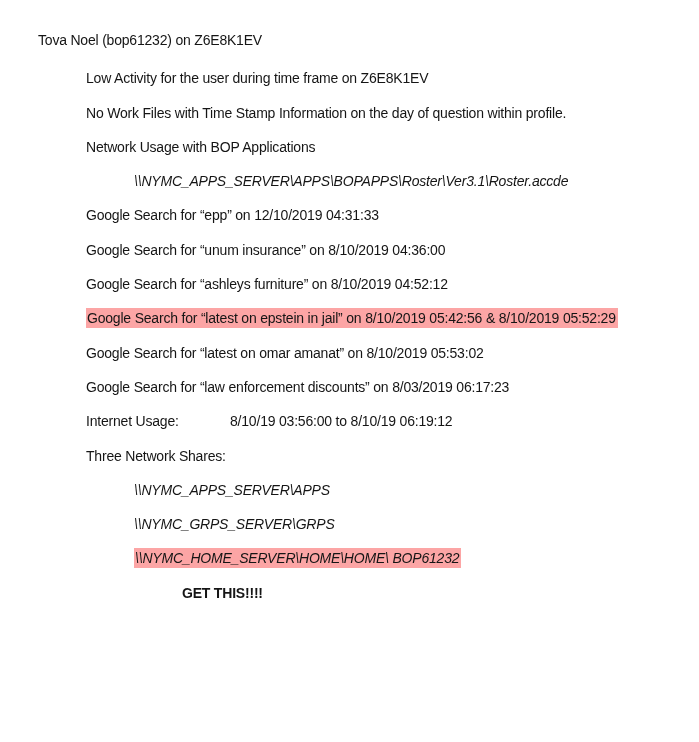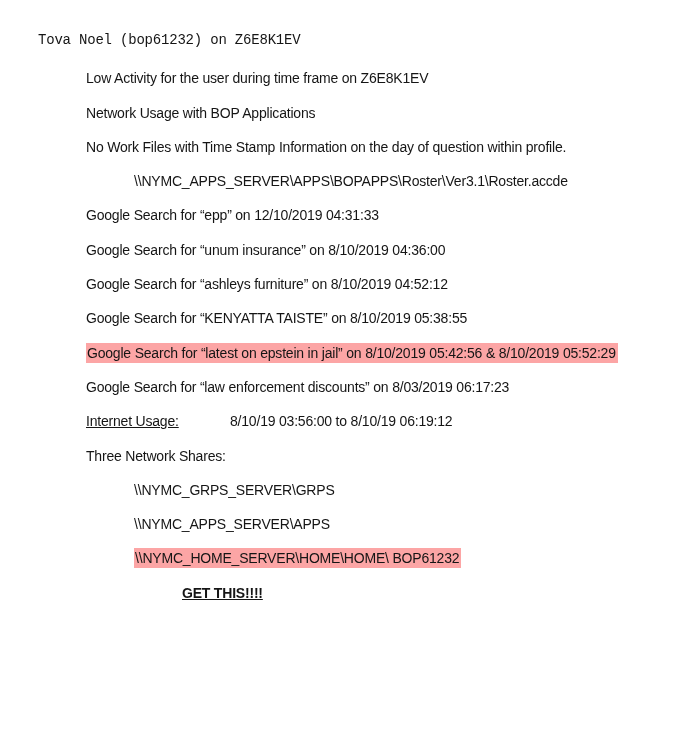--- a/index.html
+++ b/index.html
@@ -22,49 +22,48 @@
   }
   .line {
     margin: 0;
     height: 34.3px;
     line-height: 34.3px;
     white-space: pre;
   }
   .line.first {
     margin-bottom: 4px;
   }
-  .i0 { padding-left: 0; font-family: Liberation Mono, monospace; }
+  .i0 { padding-left: 0; }
   .i1 { padding-left: 48px; }
-  .i2 { padding-left: 96px; }
+  .i2 { padding-left: 96px; font-style: italic; }
   .i3 { padding-left: 144px; }
   .hl {
     background: #fca5a5;
     padding: 2px 2px 2px 1px;
   }
-  .bold { font-weight: bold; text-decoration: underline; }
+  .bold { font-weight: bold; }
   .tab-label {
     display: inline-block;
     width: 144px;
-    text-decoration: underline;
   }
 </style>
 </head>
 <body>
 
 <div class="doc">
   <p class="line first i0"><span>Tova Noel (bop61232) on Z6E8K1EV</span></p>
   <p class="line i1"><span>Low Activity for the user during time frame on Z6E8K1EV</span></p>
+  <p class="line i1"><span>No Work Files with Time Stamp Information on the day of question within profile.</span></p>
   <p class="line i1"><span>Network Usage with BOP Applications</span></p>
-  <p class="line i1"><span>No Work Files with Time Stamp Information on the day of question within profile.</span></p>
   <p class="line i2"><span>\\NYMC_APPS_SERVER\APPS\BOPAPPS\Roster\Ver3.1\Roster.accde</span></p>
   <p class="line i1"><span>Google Search for “epp” on 12/10/2019 04:31:33</span></p>
   <p class="line i1"><span>Google Search for “unum insurance” on 8/10/2019 04:36:00</span></p>
   <p class="line i1"><span>Google Search for “ashleys furniture” on 8/10/2019 04:52:12</span></p>
-  <p class="line i1"><span>Google Search for “KENYATTA TAISTE” on 8/10/2019 05:38:55</span></p>
   <p class="line i1"><span class="hl">Google Search for “latest on epstein in jail” on 8/10/2019 05:42:56 &amp; 8/10/2019 05:52:29</span></p>
+  <p class="line i1"><span>Google Search for “latest on omar amanat” on 8/10/2019 05:53:02</span></p>
   <p class="line i1"><span>Google Search for “law enforcement discounts” on 8/03/2019 06:17:23</span></p>
   <p class="line i1"><span class="tab-label">Internet Usage:</span><span>8/10/19 03:56:00 to 8/10/19 06:19:12</span></p>
   <p class="line i1"><span>Three Network Shares:</span></p>
+  <p class="line i2"><span>\\NYMC_APPS_SERVER\APPS</span></p>
   <p class="line i2"><span>\\NYMC_GRPS_SERVER\GRPS</span></p>
-  <p class="line i2"><span>\\NYMC_APPS_SERVER\APPS</span></p>
   <p class="line i2"><span class="hl">\\NYMC_HOME_SERVER\HOME\HOME\ BOP61232</span></p>
   <p class="line i3"><span class="bold">GET THIS!!!!</span></p>
 </div>
 
 </body></html>

